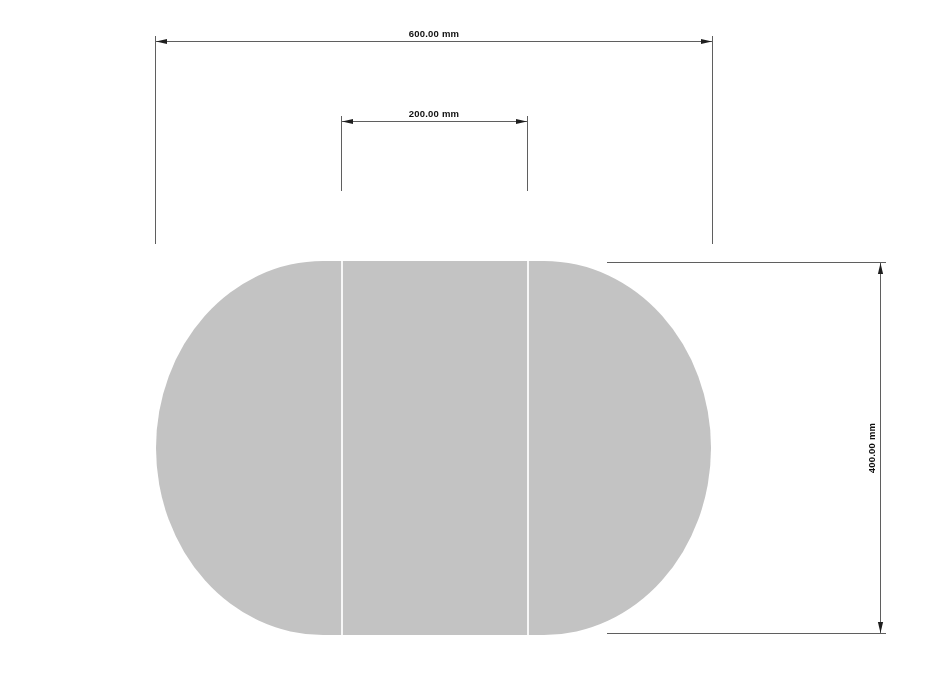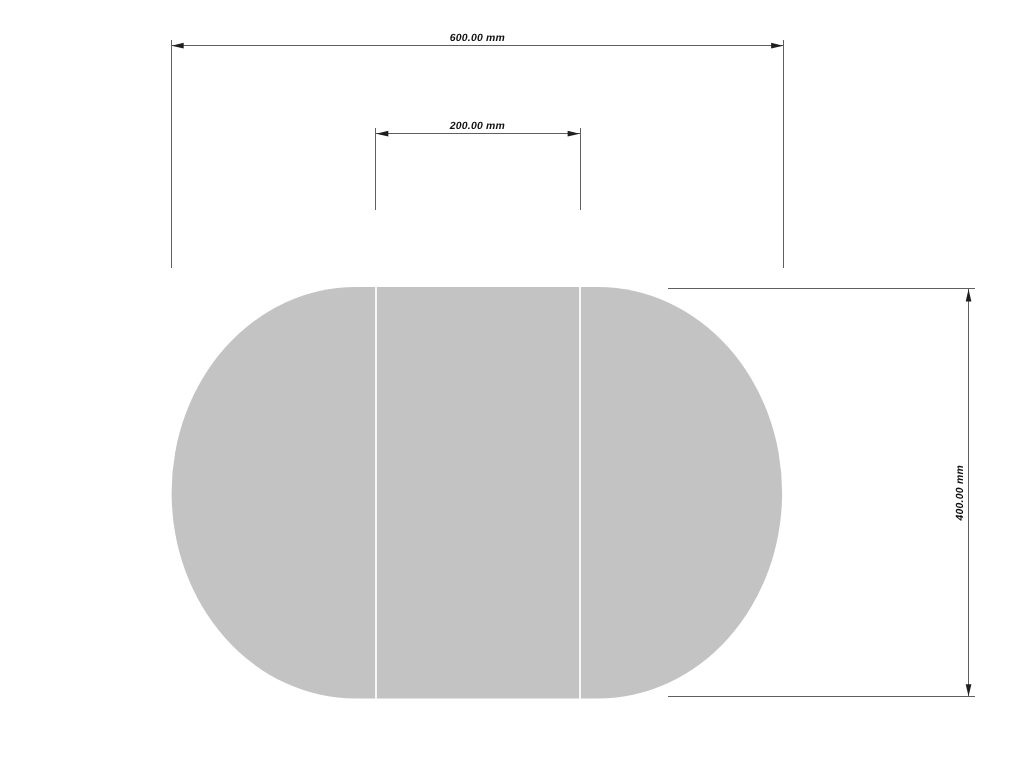--- a/index.html
+++ b/index.html
@@ -6,21 +6,20 @@
     margin: 0;
     padding: 0;
     background: #ffffff;
   }
   .page {
     position: relative;
     width: 926px;
     height: 694px;
     background: #ffffff;
     overflow: hidden;
-    font-style: italic;
   }
   svg.drawing {
     position: absolute;
     left: 0;
     top: 0;
     width: 926px;
     height: 694px;
     display: block;
   }
   .dim-label {

